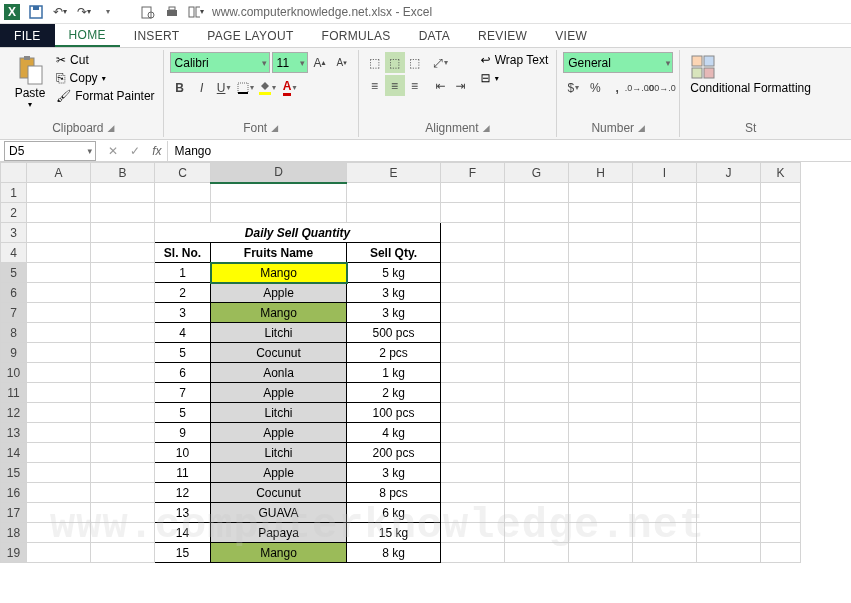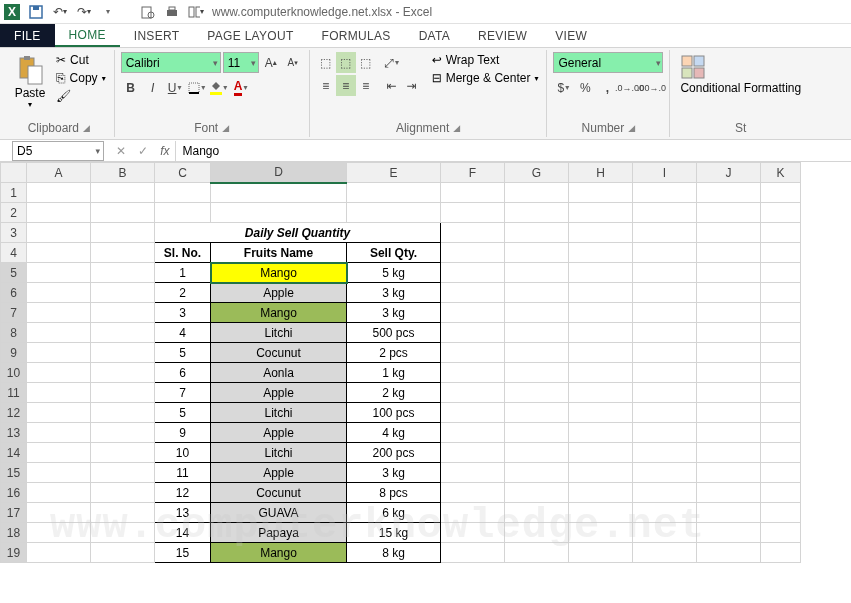--- a/index.html
+++ b/index.html
@@ -27,21 +27,21 @@
 .rbtn{width:20px;height:21px;display:inline-flex;align-items:center;justify-content:center;cursor:pointer;color:#444}
 .rbtn.dd::after{content:"▾";font-size:8px;margin-left:1px;color:#666}
 .align-grid{display:flex;flex-direction:column;gap:2px}
 .align-row{display:flex;gap:0}
 .wrap-merge{display:flex;flex-direction:column;gap:2px;font-size:11px;margin-left:8px}
 .wrap-merge div{display:flex;align-items:center;gap:4px;cursor:pointer;padding:1px 2px}
 .num-top{display:flex}
 .num-bot{display:flex;gap:2px;margin-top:4px}
 .cond-btn{display:flex;flex-direction:column;align-items:flex-start;padding:2px 4px;cursor:pointer;font-size:11px}
 .namebox-row{height:22px;border-bottom:1px solid #d4d4d4;display:flex;align-items:center;background:#fff}
-.namebox{width:92px;border:1px solid #ababab;height:20px;padding:0 4px;display:flex;align-items:center;margin-left:12px;position:relative;font-size:12px}
+.namebox{width:92px;border:1px solid #ababab;height:20px;padding:0 4px;display:flex;align-items:center;margin-left:4px;position:relative;font-size:12px}
 .namebox::after{content:"▾";position:absolute;right:3px;font-size:9px;color:#666}
 .fx-btns{display:flex;gap:4px;margin:0 8px;color:#999}
 .fx-btns span{cursor:pointer;padding:0 4px}
 .fx-label{font-style:italic;color:#666;margin-right:6px}
 .formula-bar{flex:1;border-left:1px solid #d4d4d4;padding:0 6px;height:20px;display:flex;align-items:center}
 .sheet{position:relative;overflow:auto;height:calc(603px - 24px - 24px - 92px - 22px)}
 table.grid{border-collapse:collapse;table-layout:fixed}
 table.grid th,table.grid td{border:1px solid #d4d4d4;background:#fff;font-size:12px;text-align:center;height:20px;padding:0;overflow:hidden;white-space:nowrap}
 table.grid th{background:#f0f0f0;font-weight:normal;color:#444;position:relative}
 table.grid th.col{height:20px;width:64px}
@@ -132,20 +132,21 @@
             <span>✂</span>
             <span>Cut</span>
           </div>
         <div>
             <span>⎘</span>
             <span>Copy</span>
             <span style="font-size:8px">▾</span>
           </div>
         <div>
             <span>🖌</span>
+            <span>Format Painter</span>
           </div>
       </div>
     </div>
     <div class="group-label">
         <span>Clipboard</span>
         <span class="dl">◢</span>
       </div>
   </div>
 
   <div class="group">
@@ -208,21 +209,20 @@
           <span class="rbtn">⇥</span>
         </div>
       </div>
       <div class="wrap-merge">
         <div>
             <span>↩</span>
             <span>Wrap Text</span>
           </div>
         <div>
             <span>⊟</span>
-            <span>Merge &amp; Center</span>
             <span style="font-size:8px">▾</span>
           </div>
       </div>
     </div>
     <div class="group-label">
         <span>Alignment</span>
         <span class="dl">◢</span>
       </div>
   </div>
 

